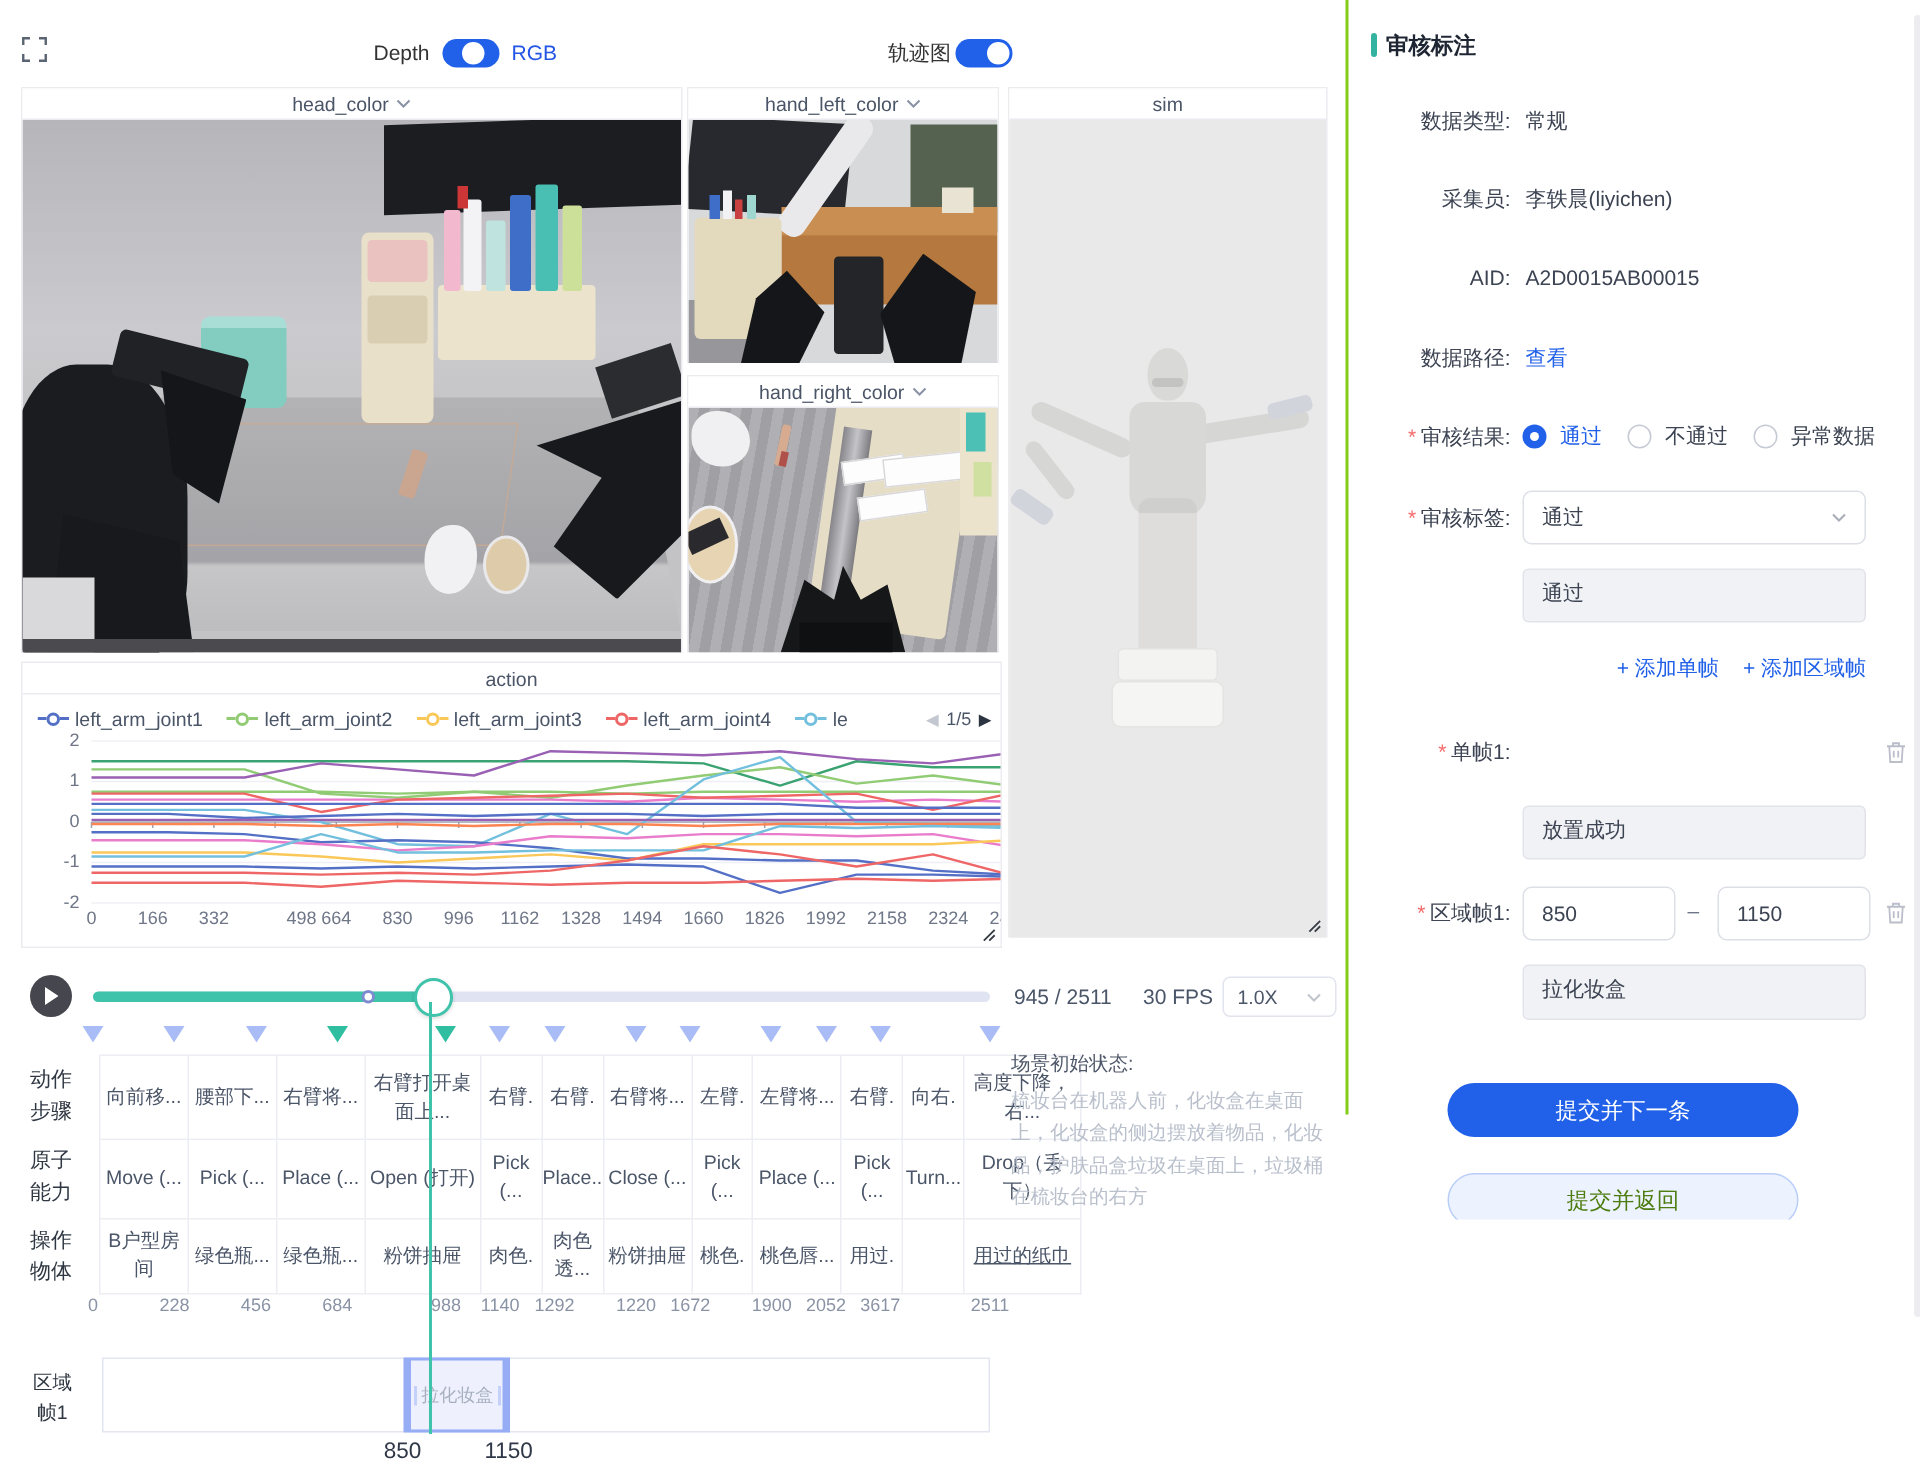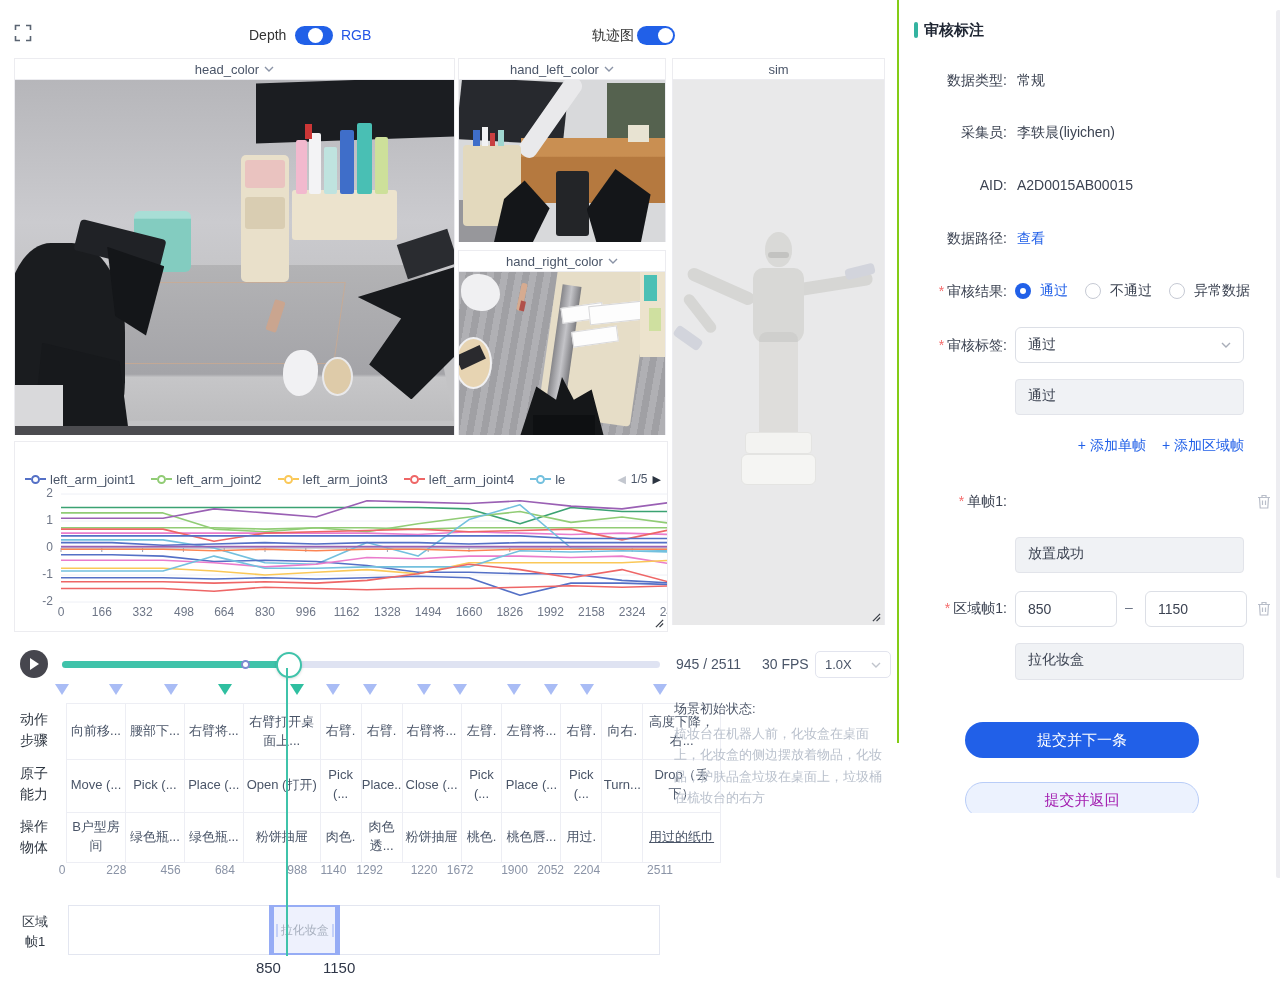--- a/index.html
+++ b/index.html
@@ -179,20 +179,21 @@
       <div class="shape" style="left:86px;top:262px;width:39px;height:92px;background:#dedddb;"></div>
       <div class="shape" style="left:72px;top:352px;width:67px;height:22px;background:#f3f3f1;border:1px solid #e4e4e2;border-radius:4px;"></div>
       <div class="shape" style="left:68px;top:374px;width:75px;height:31px;background:#f5f5f3;border:1px solid #e4e4e2;border-radius:6px;"></div>
       <svg class="rsz" style="right:3px;bottom:3px;" width="10" height="10" viewBox="0 0 10 10" stroke="#3a3f47" stroke-width="1.4">
           <path d="M9 1L1 9M9 5L5 9"></path>
         </svg>
     </div>
   </div>
 
   <div class="apanel">
+    <div class="atitle">action</div>
     <div class="legend" id="legend">
         <div class="legitem">
           <div style="display: flex; align-items: center;">
             <div style="width: 6px; height: 2px; background: rgb(84, 112, 198);"></div>
             <div style="width: 5px; height: 5px; border: 2px solid rgb(84, 112, 198); border-radius: 50%; background: rgb(255, 255, 255);"></div>
             <div style="width: 6px; height: 2px; background: rgb(84, 112, 198);"></div>
           </div>
           <span>left_arm_joint1</span>
         </div>
         <div class="legitem">
@@ -278,21 +279,21 @@
         <polyline points="6,78.3 57,78.3 108,78.3 159,81.0 210,85.0 261,82.3 312,79.6 363,83.7 414,72.8 465,72.8 516,72.8 567,72.8 618,70.2" fill="none" stroke="#fac858" stroke-width="1.6" stroke-linejoin="round"></polyline>
         <polyline points="6,81.0 57,81.0 108,81.0 159,66.1 210,78.3 261,78.3 312,76.9 363,76.9 414,76.9 465,60.7 516,62.0 567,60.7 618,62.0" fill="none" stroke="#73c0de" stroke-width="1.6" stroke-linejoin="round"></polyline>
         <polyline points="6,87.7 57,87.7 108,87.7 159,89.0 210,87.7 261,89.0 312,87.7 363,86.3 414,87.7 465,105.3 516,93.1 567,93.1 618,94.5" fill="none" stroke="#5470c6" stroke-width="1.6" stroke-linejoin="round"></polyline>
         <polyline points="6,91.8 57,91.8 108,91.8 159,93.1 210,91.8 261,93.1 312,90.4 363,83.7 414,74.2 465,79.6 516,87.7 567,79.6 618,93.1" fill="none" stroke="#ee6666" stroke-width="1.6" stroke-linejoin="round"></polyline>
         <polyline points="6,98.5 57,98.5 108,98.5 159,101.2 210,97.2 261,98.5 312,99.8 363,98.5 414,98.5 465,97.2 516,95.8 567,97.2 618,95.8" fill="none" stroke="#ee6666" stroke-width="1.6" stroke-linejoin="round"></polyline>
       </svg>
     <div id="xticks">
         <div class="xtick" style="left: 46px;">0</div>
         <div class="xtick" style="left: 86.8px;">166</div>
         <div class="xtick" style="left: 127.6px;">332</div>
-        <div class="xtick" style="left: 169px;">498</div>
+        <div class="xtick" style="left: 186px;">498</div>
         <div class="xtick" style="left: 209.2px;">664</div>
         <div class="xtick" style="left: 250px;">830</div>
         <div class="xtick" style="left: 290.8px;">996</div>
         <div class="xtick" style="left: 331.6px;">1162</div>
         <div class="xtick" style="left: 372.4px;">1328</div>
         <div class="xtick" style="left: 413.2px;">1494</div>
         <div class="xtick" style="left: 454px;">1660</div>
         <div class="xtick" style="left: 494.8px;">1826</div>
         <div class="xtick" style="left: 535.6px;">1992</div>
         <div class="xtick" style="left: 576.4px;">2158</div>
@@ -391,21 +392,21 @@
       <div class="scalenum" style="left: 116.299px;">228</div>
       <div class="scalenum" style="left: 170.597px;">456</div>
       <div class="scalenum" style="left: 224.896px;">684</div>
       <div class="scalenum" style="left: 297.294px;">988</div>
       <div class="scalenum" style="left: 333.493px;">1140</div>
       <div class="scalenum" style="left: 369.693px;">1292</div>
       <div class="scalenum" style="left: 423.991px;">1220</div>
       <div class="scalenum" style="left: 460.19px;">1672</div>
       <div class="scalenum" style="left: 514.489px;">1900</div>
       <div class="scalenum" style="left: 550.688px;">2052</div>
-      <div class="scalenum" style="left: 586.887px;">2204</div>
+      <div class="scalenum" style="left: 586.887px;">3617</div>
       <div class="scalenum" style="left: 660px;">2511</div>
     </div>
 
   <div class="abs" style="left:674px;top:700px;width:216px;">
     <div style="font-size:13px;color:#4f586a;margin-bottom:5px;">场景初始状态:</div>
     <div style="font-size:13px;color:#b9c0cc;line-height:1.65;">梳妆台在机器人前，化妆盒在桌面上，化妆盒的侧边摆放着物品，化妆品，护肤品盒垃圾在桌面上，垃圾桶在梳妆台的右方</div>
   </div>
 
   <div class="rowlab" style="top:912px;left:20px;width:30px;font-size:13px;">区域帧1</div>
   <div class="abs" style="left:68px;top:905px;width:592px;height:50px;border:1px solid #e3e6f0;background:#fff;">
@@ -468,18 +469,18 @@
       <div class="rlabel" style="top:600px;"><span class="req">*</span><span>区域帧1:</span></div>
       <input class="inputbox" style="left: 116px; top: 591px; width: 102px;" value="850">
       <span class="abs" style="left:226px;top:599px;font-size:14px;color:#6e7687;">–</span>
       <input class="inputbox" style="left: 246px; top: 591px; width: 102px;" value="1150">
       <svg class="trash" style="top:600px;" viewBox="0 0 16 17" fill="none" stroke="currentColor" stroke-width="1.2">
           <path d="M2 4.5h12M6 4.5v-2h4v2M3.5 4.5l.7 10.5h7.6l.7-10.5M6.5 7.5v4.5M9.5 7.5v4.5"></path>
         </svg>
       <div class="notebox" style="left:116px;top:643px;width:229px;height:37px;">拉化妆盒</div>
 
       <div class="btn" style="top:722px;background:#2160e8;color:#fff;">提交并下一条</div>
-      <div class="btn" style="top:782px;background:#ecf2fe;border:1px solid #b9cdf8;color:#a21caf;">提交并返回</div>
+      <div class="btn" style="top:782px;background:#ecf2fe;border:1px solid #b9cdf8;color:#4d7c0f;">提交并返回</div>
     </div>
     <div class="abs" style="left:377px;top:10px;width:5px;height:868px;background:#ededf1;border-radius:3px;"></div>
   </div>
 
 </div>
 
 </body></html>

